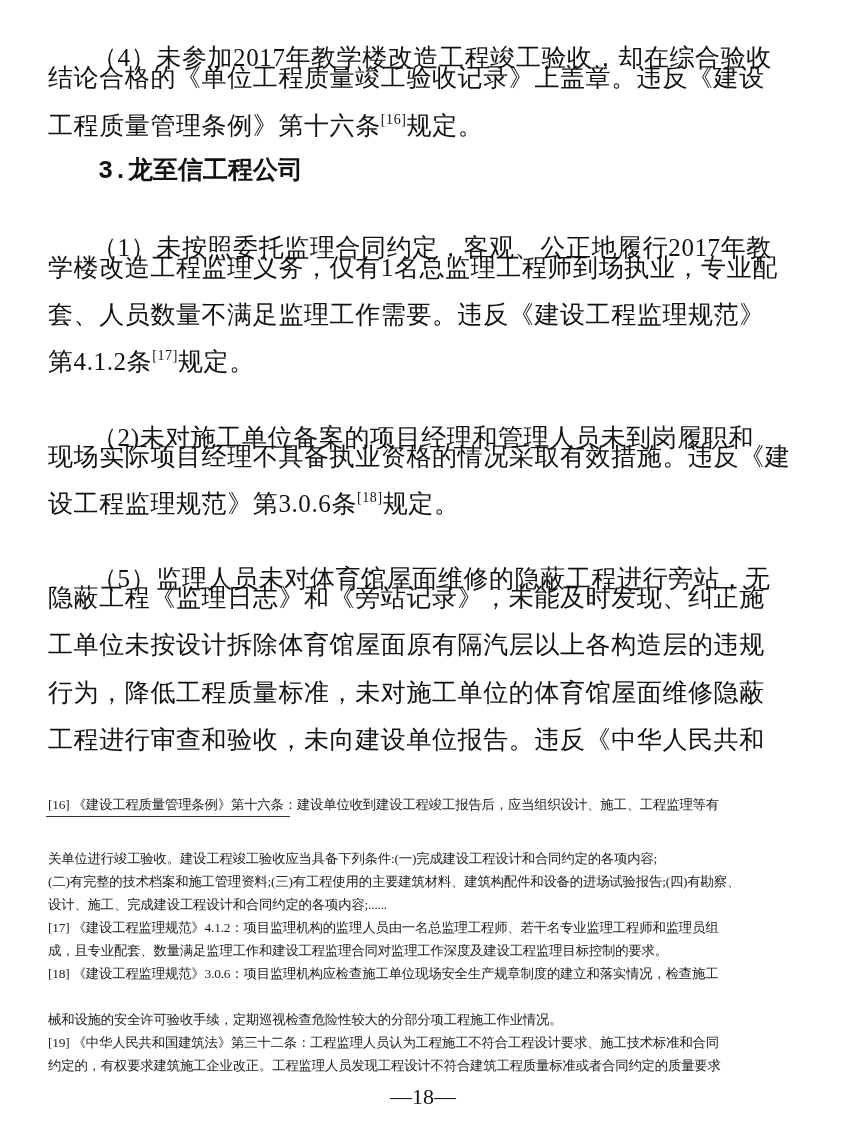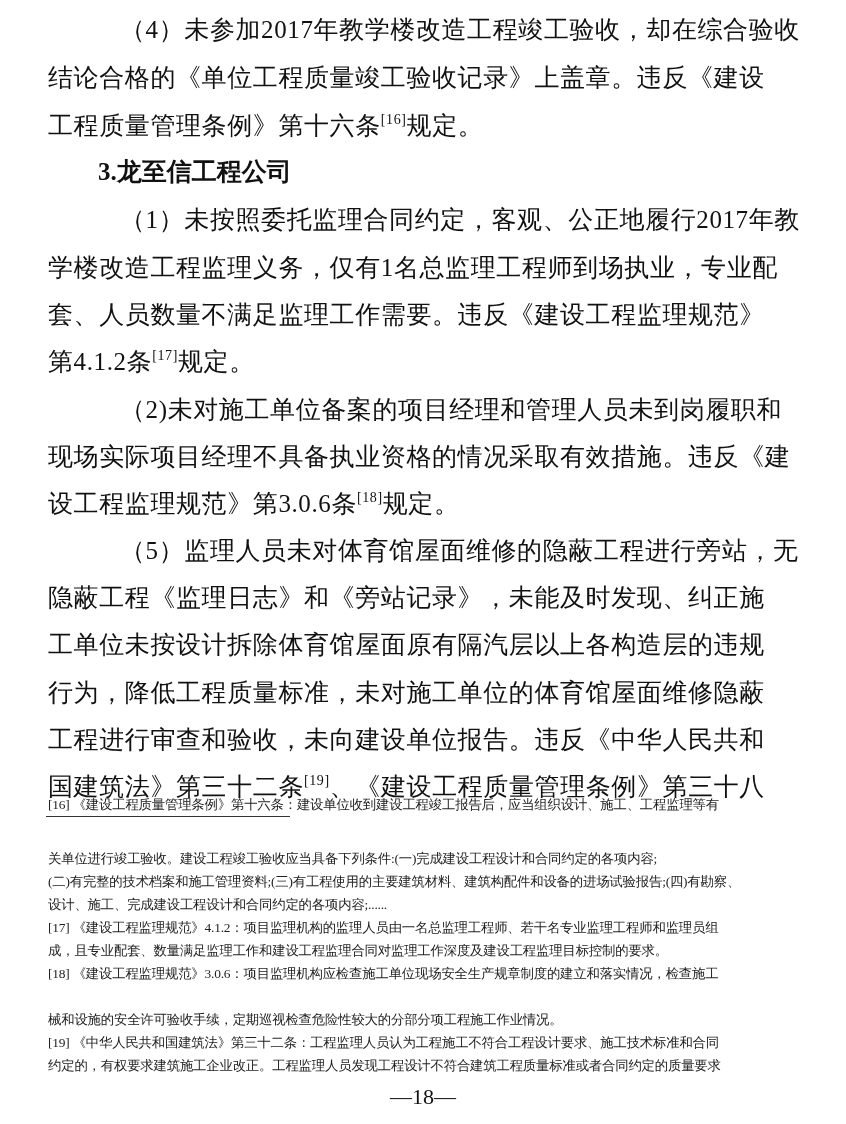--- a/index.html
+++ b/index.html
@@ -23,28 +23,28 @@
     .body-line {
       position: absolute;
       left: 48px;
       width: 752px;
       font-size: 25px;
       line-height: 30px;
       height: 30px;
       white-space: nowrap;
       letter-spacing: 0.6px;
     }
-    .body-line.indent { left: 120px; width: 696px; }
+    .body-line.indent { left: 92px; width: 696px; margin-top: 28px; }
     .heading {
       position: absolute;
       left: 98px;
       font-size: 25px;
       line-height: 30px;
       font-weight: bold;
-      font-family: Liberation Serif, serif;
+      font-family: Liberation Mono, monospace;
       white-space: nowrap;
     }
     sup.ref {
       font-size: 14px;
       vertical-align: 10px;
       line-height: 0;
     }
     .rule {
       position: absolute;
       left: 46px;
@@ -93,21 +93,20 @@
 
   <div class="body-line indent" style="top:395px">（2)未对施工单位备案的项目经理和管理人员未到岗履职和</div>
   <div class="body-line" style="top:442px">现场实际项目经理不具备执业资格的情况采取有效措施。违反《建</div>
   <div class="body-line" style="top:489px"><span>设工程监理规范》第3.0.6条</span><sup class="ref">[18]</sup><span>规定。</span></div>
 
   <div class="body-line indent" style="top:536px">（5）监理人员未对体育馆屋面维修的隐蔽工程进行旁站，无</div>
   <div class="body-line" style="top:630px">工单位未按设计拆除体育馆屋面原有隔汽层以上各构造层的违规</div>
   <div class="body-line" style="top:583px">隐蔽工程《监理日志》和《旁站记录》，未能及时发现、纠正施</div>
   <div class="body-line" style="top:678px">行为，降低工程质量标准，未对施工单位的体育馆屋面维修隐蔽</div>
   <div class="body-line" style="top:725px">工程进行审查和验收，未向建设单位报告。违反《中华人民共和</div>
-  <div class="body-line" style="top:772px"><span>国建筑法》第三十二条</span><sup class="ref">[19]</sup><span>、《建设工程质量管理条例》第三十八</span></div>
 
   <div class="rule"></div>
 
   <div class="fn-line" style="top:796px">[16] 《建设工程质量管理条例》第十六条：建设单位收到建设工程竣工报告后，应当组织设计、施工、工程监理等有</div>
   <div class="fn-line" style="top:850px">关单位进行竣工验收。建设工程竣工验收应当具备下列条件:(一)完成建设工程设计和合同约定的各项内容;</div>
   <div class="fn-line" style="top:873px">(二)有完整的技术档案和施工管理资料;(三)有工程使用的主要建筑材料、建筑构配件和设备的进场试验报告;(四)有勘察、</div>
   <div class="fn-line" style="top:896px">设计、施工、完成建设工程设计和合同约定的各项内容;......</div>
   <div class="fn-line" style="top:919px">[17] 《建设工程监理规范》4.1.2：项目监理机构的监理人员由一名总监理工程师、若干名专业监理工程师和监理员组</div>
   <div class="fn-line" style="top:942px">成，且专业配套、数量满足监理工作和建设工程监理合同对监理工作深度及建设工程监理目标控制的要求。</div>
   <div class="fn-line" style="top:965px">[18] 《建设工程监理规范》3.0.6：项目监理机构应检查施工单位现场安全生产规章制度的建立和落实情况，检查施工</div>

